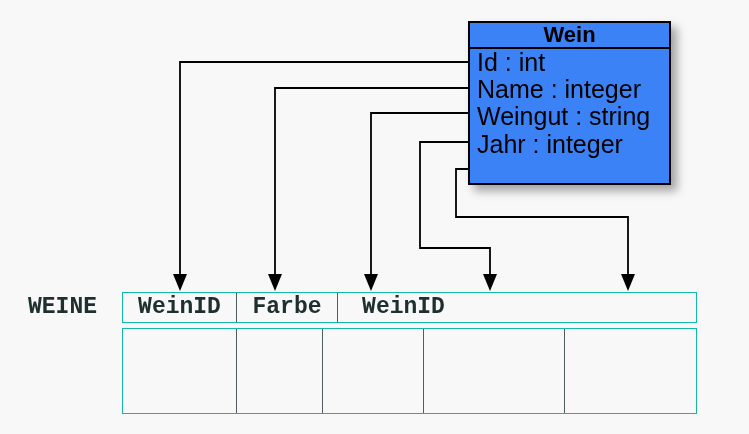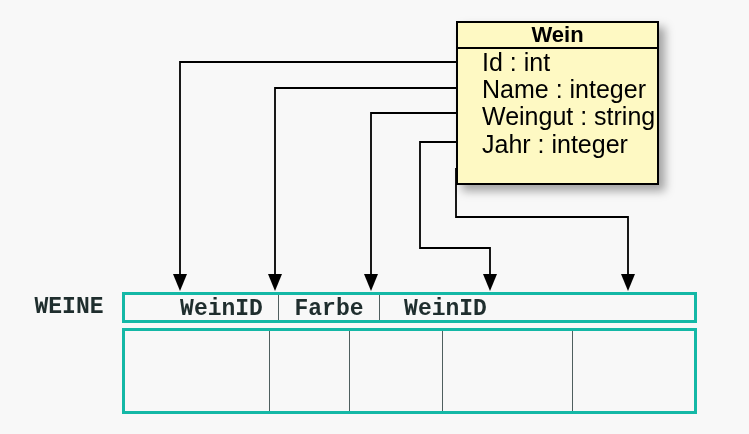--- a/index.html
+++ b/index.html
@@ -19,66 +19,65 @@
   svg.connectors path {
     fill: none;
     stroke: #000000;
     stroke-width: 1.8;
   }
   svg.connectors polygon { fill: #000000; stroke: none; }
 
   
   .class-box {
     position: absolute;
-    left: 456px; top: 21px;
+    left: 468px; top: 21px;
     width: 203px; height: 164px;
     box-sizing: border-box;
-    background: #fef9c3;
+    background: #3b82f6;
     border: 2px solid #000000;
     box-shadow: 6px 6px 9px rgba(0,0,0,0.35);
   }
   .class-box-header {
     height: 24px;
     border-bottom: 2px solid #000000;
     text-align: center;
     font-weight: bold;
     font-size: 22px;
     line-height: 24px;
     color: #000000;
   }
   .class-attr {
     font-size: 25px;
     line-height: 27.2px;
     height: 27.2px;
-    padding-left: 24px;
+    padding-left: 7px;
     color: #000000;
     white-space: nowrap;
   }
 
   
   .table-label {
     position: absolute;
     left: 28px; top: 292px;
     width: 82px; height: 31px;
     line-height: 31px;
-    text-align: center;
+    text-align: left;
     font-family: "Liberation Mono", monospace;
     font-weight: bold;
     font-size: 23px;
     color: #1f2e2e;
   }
   .table-row {
     position: absolute;
     left: 122px;
     width: 575px;
     box-sizing: border-box;
-    border: 3px solid #14b8a6;
+    border: 1px solid #14b8a6;
     background: #f8f8f8;
     display: flex;
-    padding-left: 40px;
   }
   .header-row { top: 292px; height: 31px; }
   .body-row   { top: 328px; height: 86px; }
   .table-cell {
     box-sizing: border-box;
     border-right: 1px solid #4f5f5f;
     text-align: center;
     font-family: "Liberation Mono", monospace;
     font-weight: bold;
     font-size: 23px;

